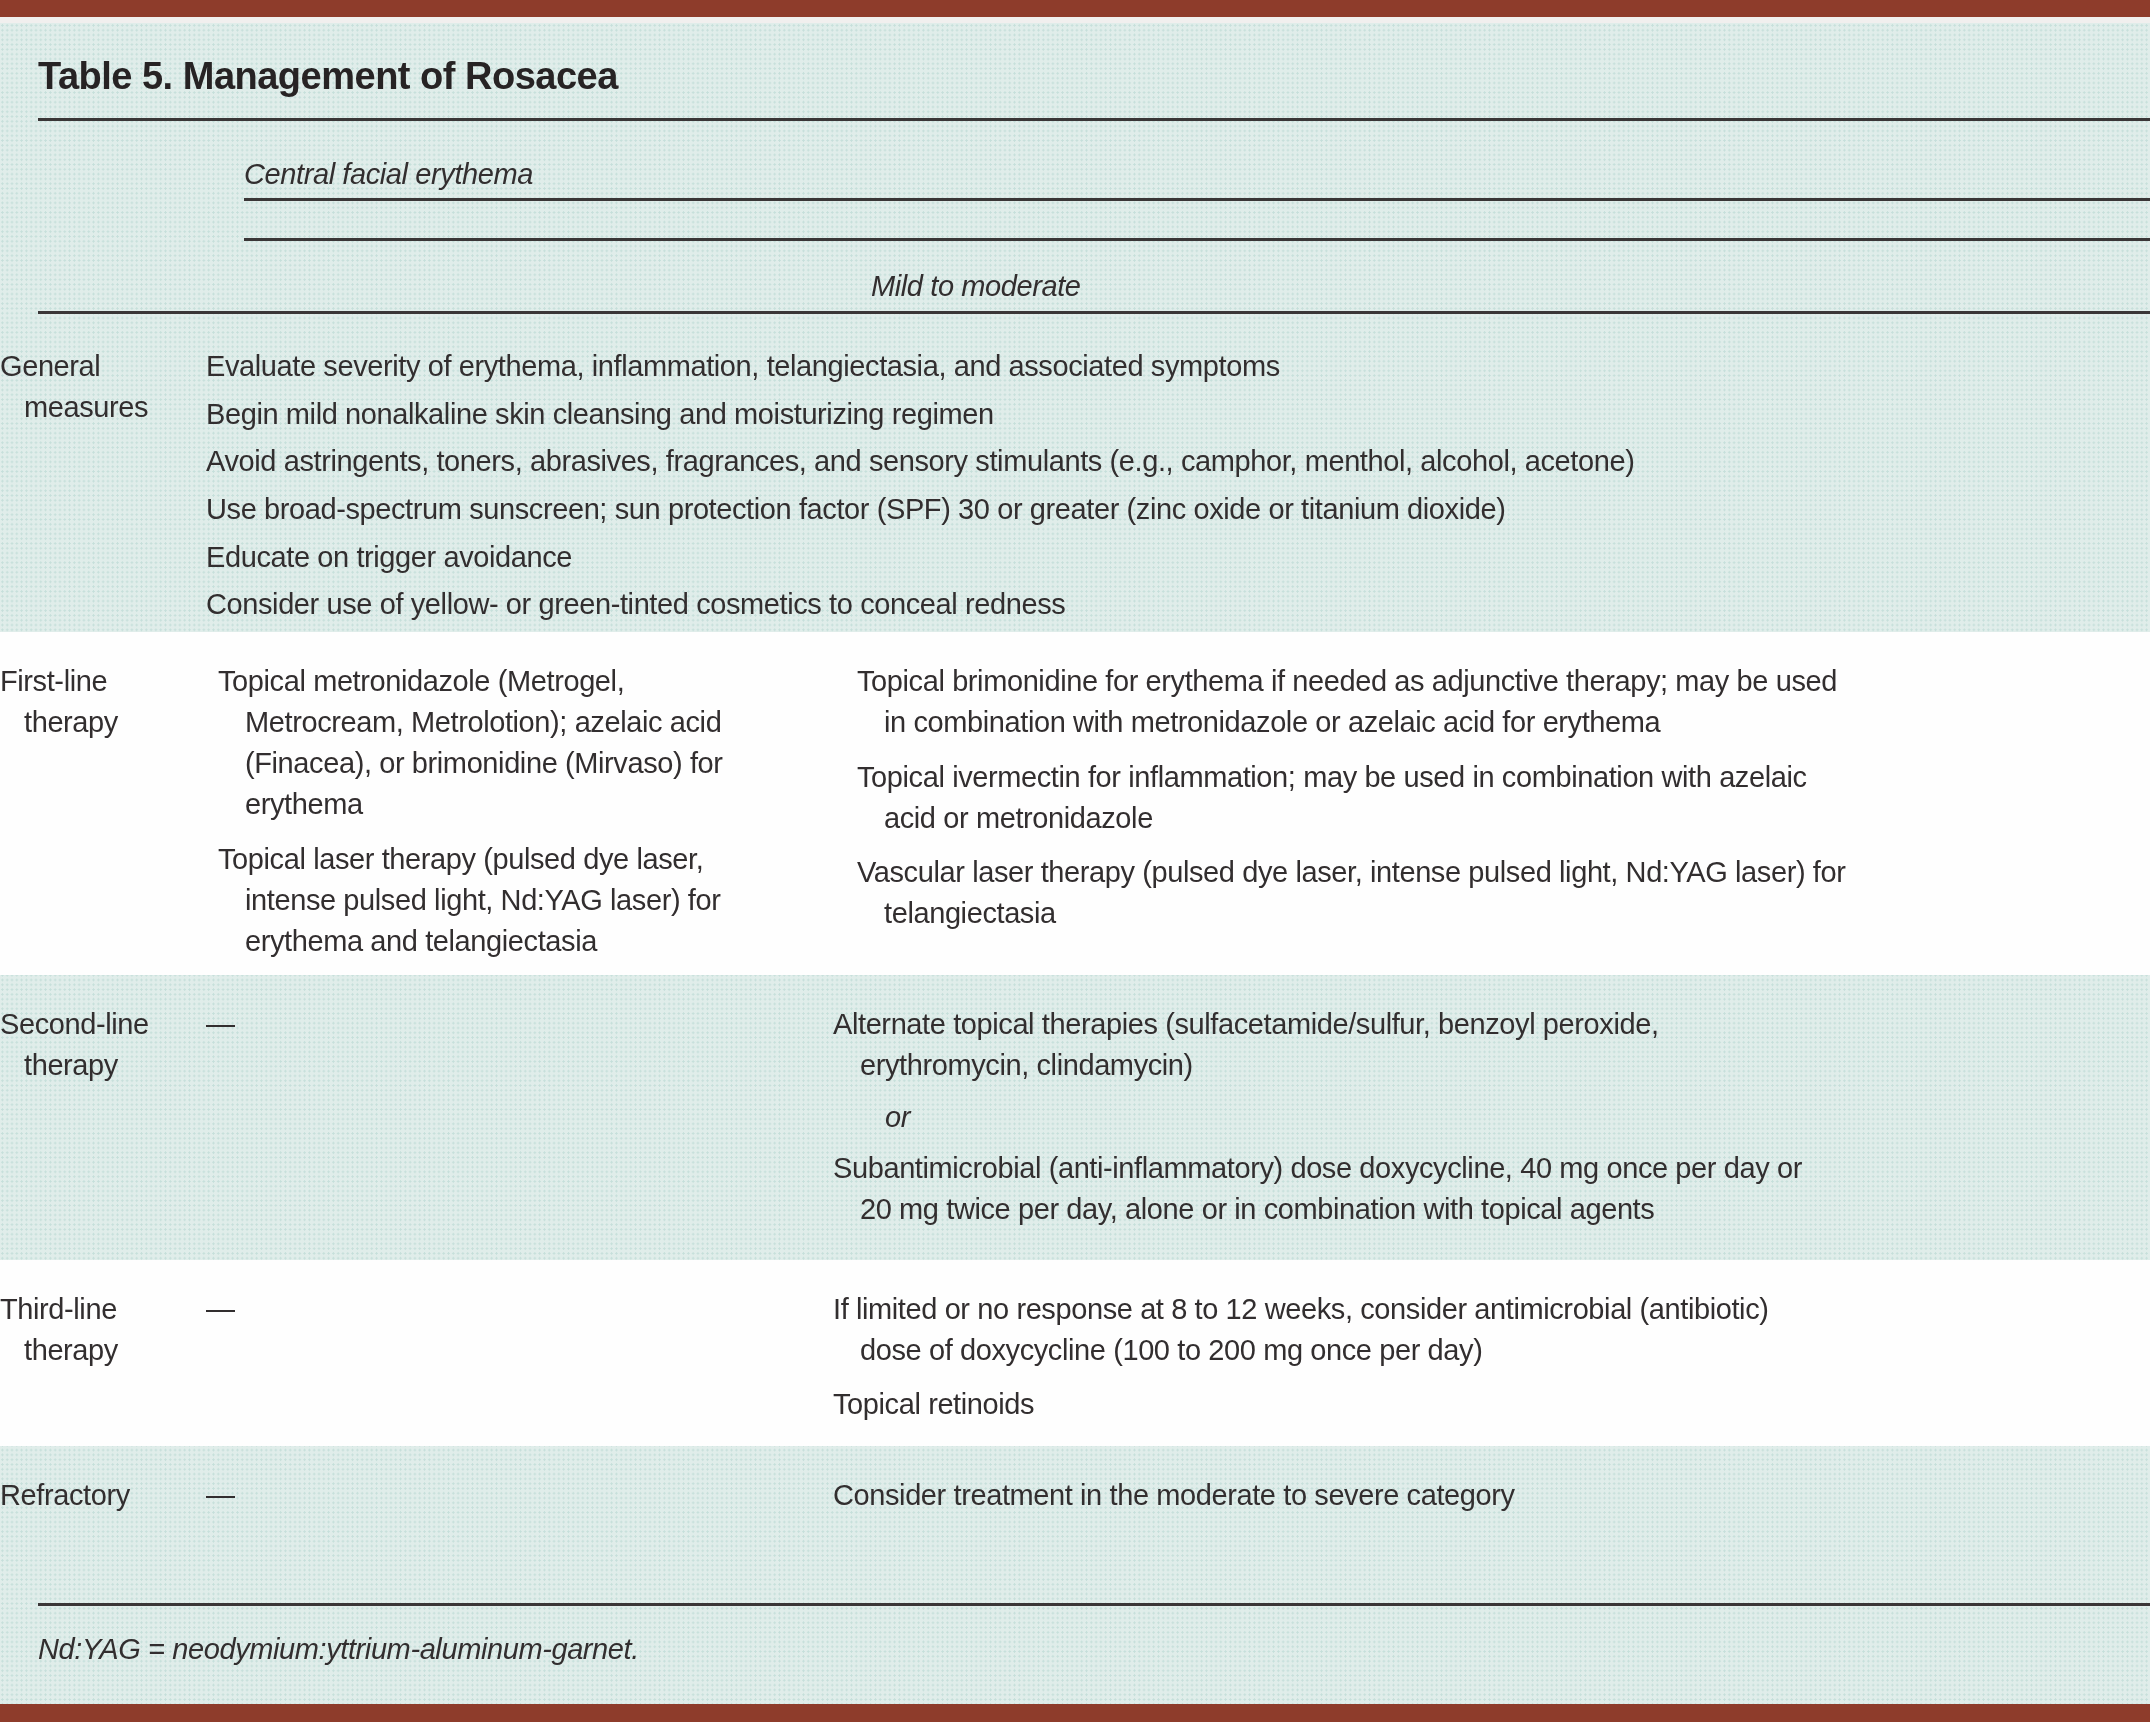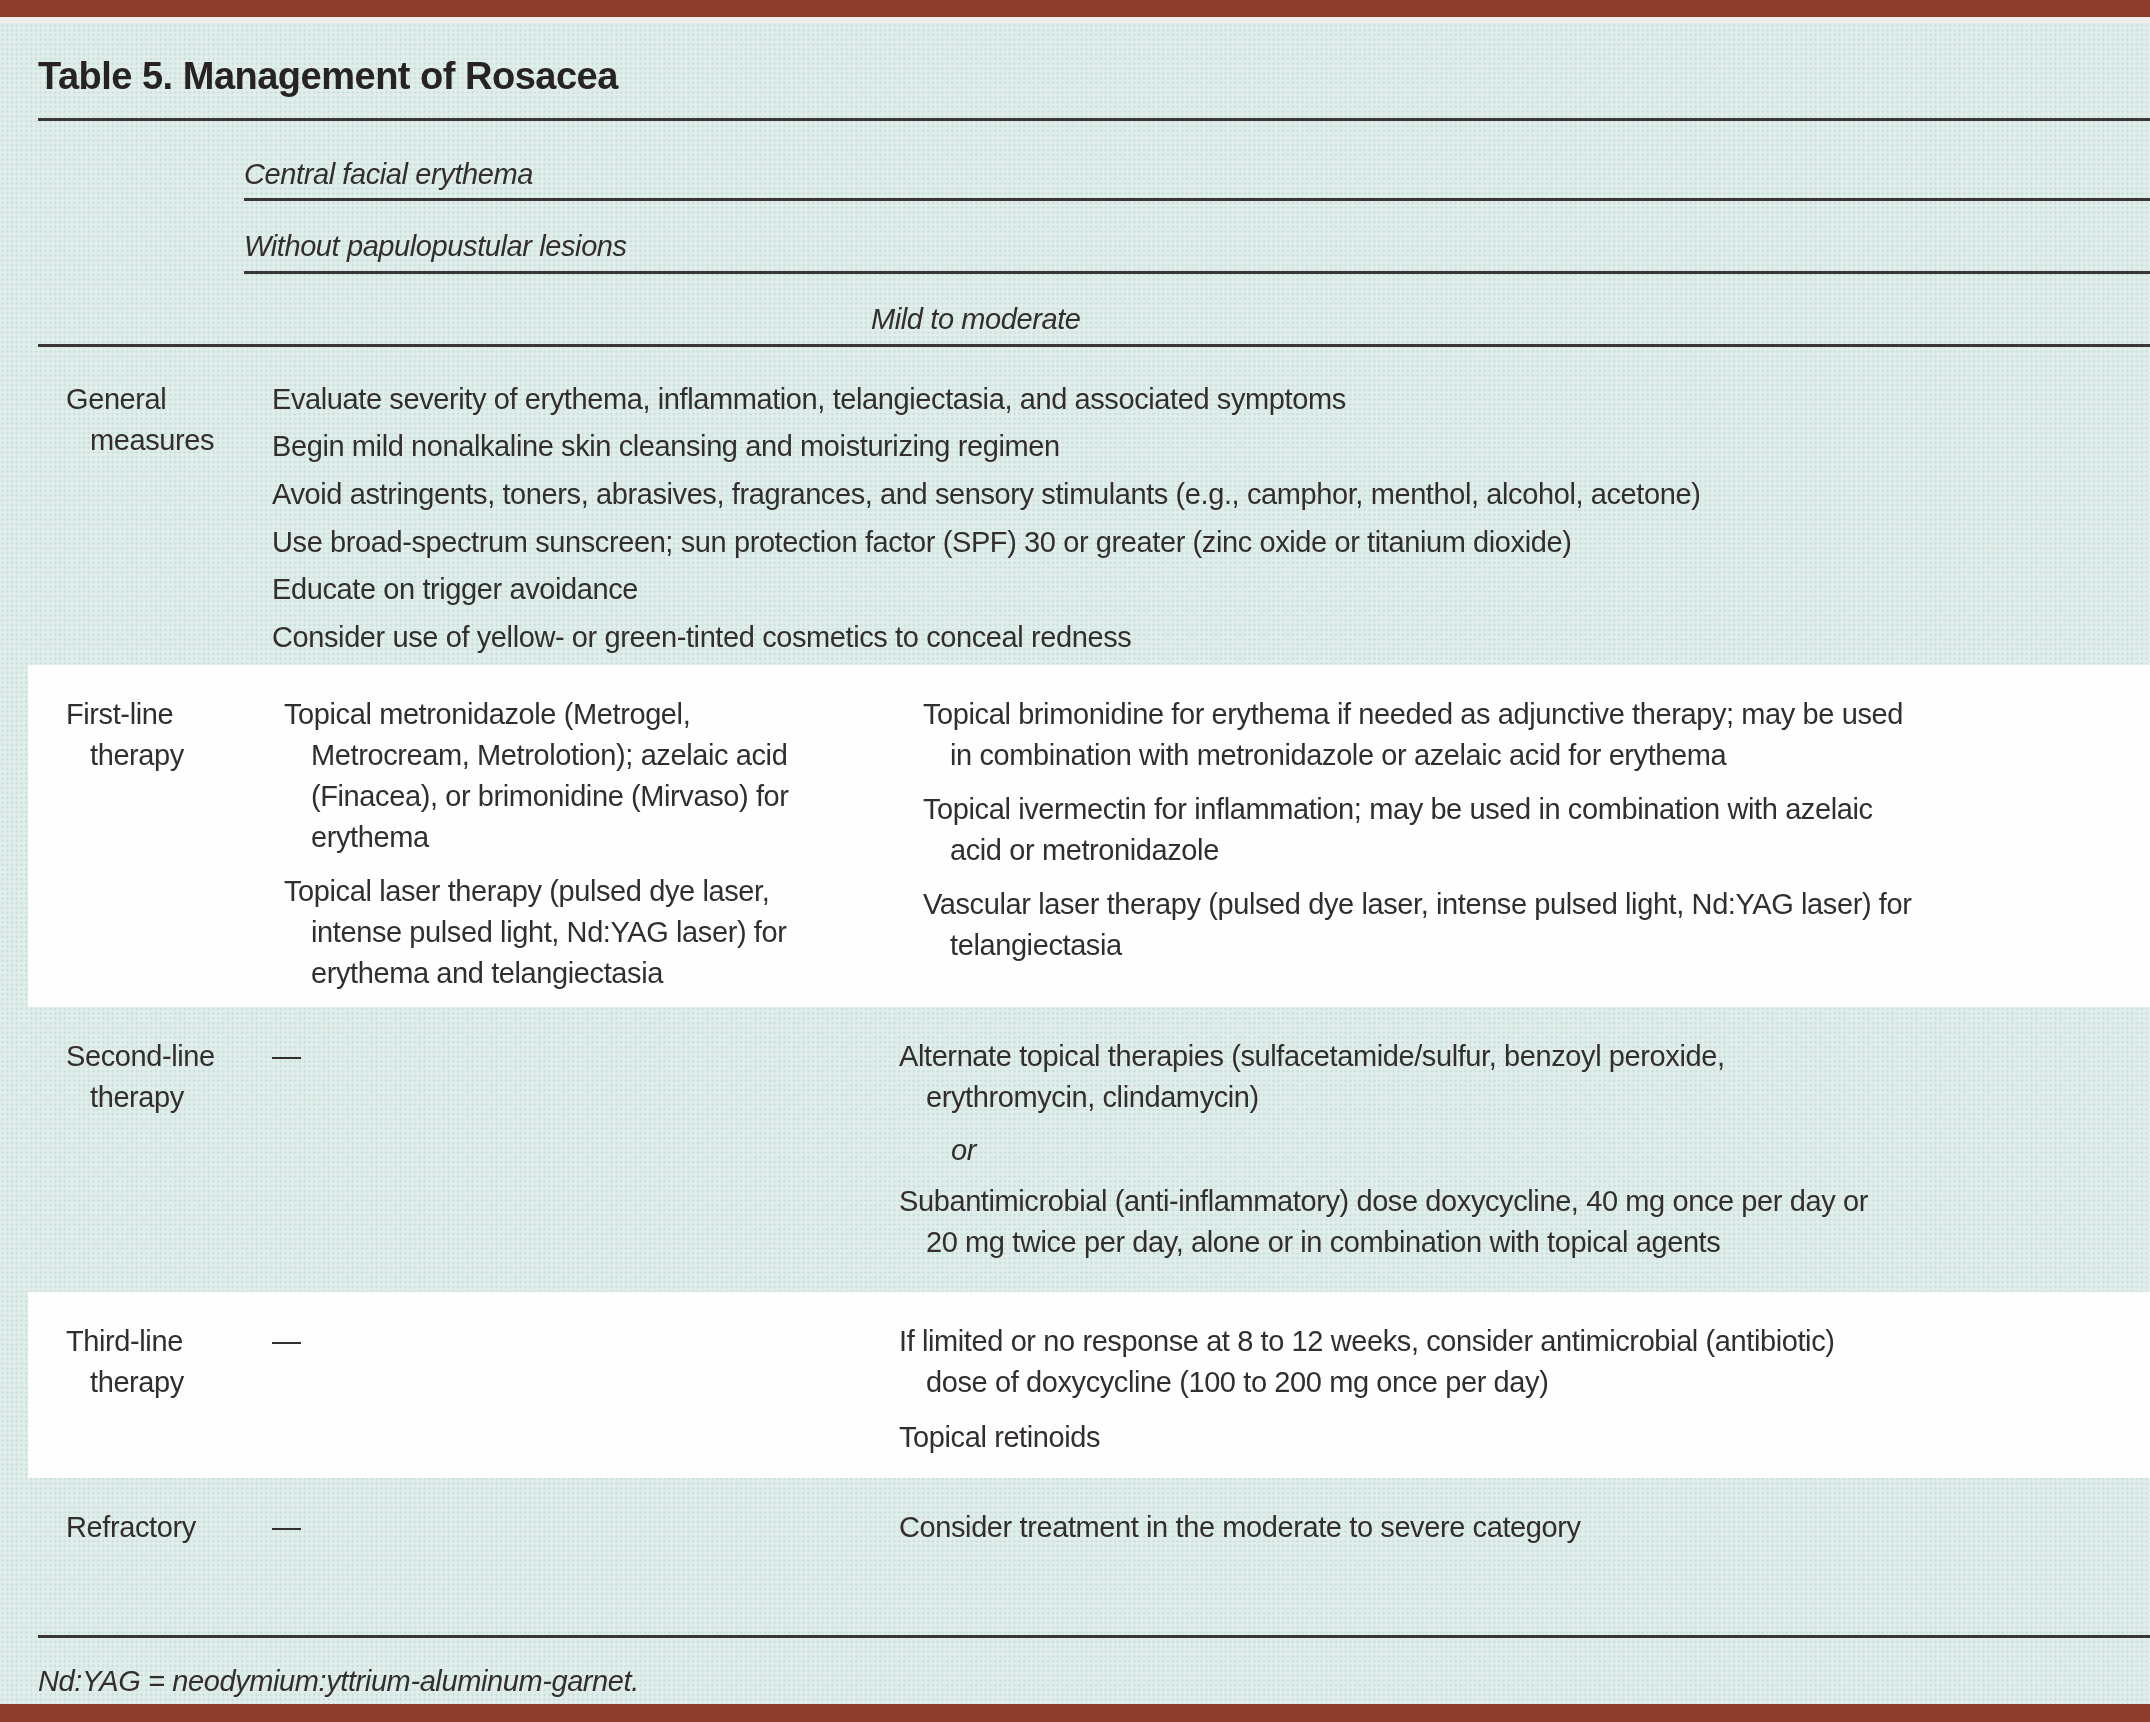--- a/index.html
+++ b/index.html
@@ -67,23 +67,21 @@
   .hdr.severity { margin: 29px 8px 0 871px; }
   .hdr-row {
     margin: 29px 0 0 244px;
     display: grid;
     grid-template-columns: 627px 1fr;
   }
   .band {
     box-sizing: border-box;
     display: grid;
     grid-template-columns: 206px 627px 1fr;
-    padding-left: 38px;
     padding-top: 29px;
-    margin-left: 28px;
   }
   .band.mint  { background: transparent; }
   .band.white { background: #fefefe; }
   .band-general    { min-height: 314px; padding-top: 32px; }
   .band-first      { min-height: 330px; gap: 12px; }
   .band-second     { min-height: 285px; }
   .band-third      { min-height: 186px; }
   .band-refractory { min-height: 157px; }
   .label {
     font-size: 29px;
@@ -133,21 +131,20 @@
 
   <div class="content">
 
     <h1 class="title">Table 5. Management of Rosacea</h1>
     <div class="rule full r1"></div>
 
     <div class="hdr group">Central facial erythema</div>
     <div class="rule indent r2"></div>
 
     <div class="hdr-row">
-      <div class="hdr">Without papulopustular lesions</div>
     </div>
     <div class="rule indent r3"></div>
 
     <div class="hdr severity">Mild to moderate</div>
     <div class="rule full r4"></div>
 
     <section class="band mint band-general">
       <div class="label">General
 measures</div>
       <div class="cell spanall">

